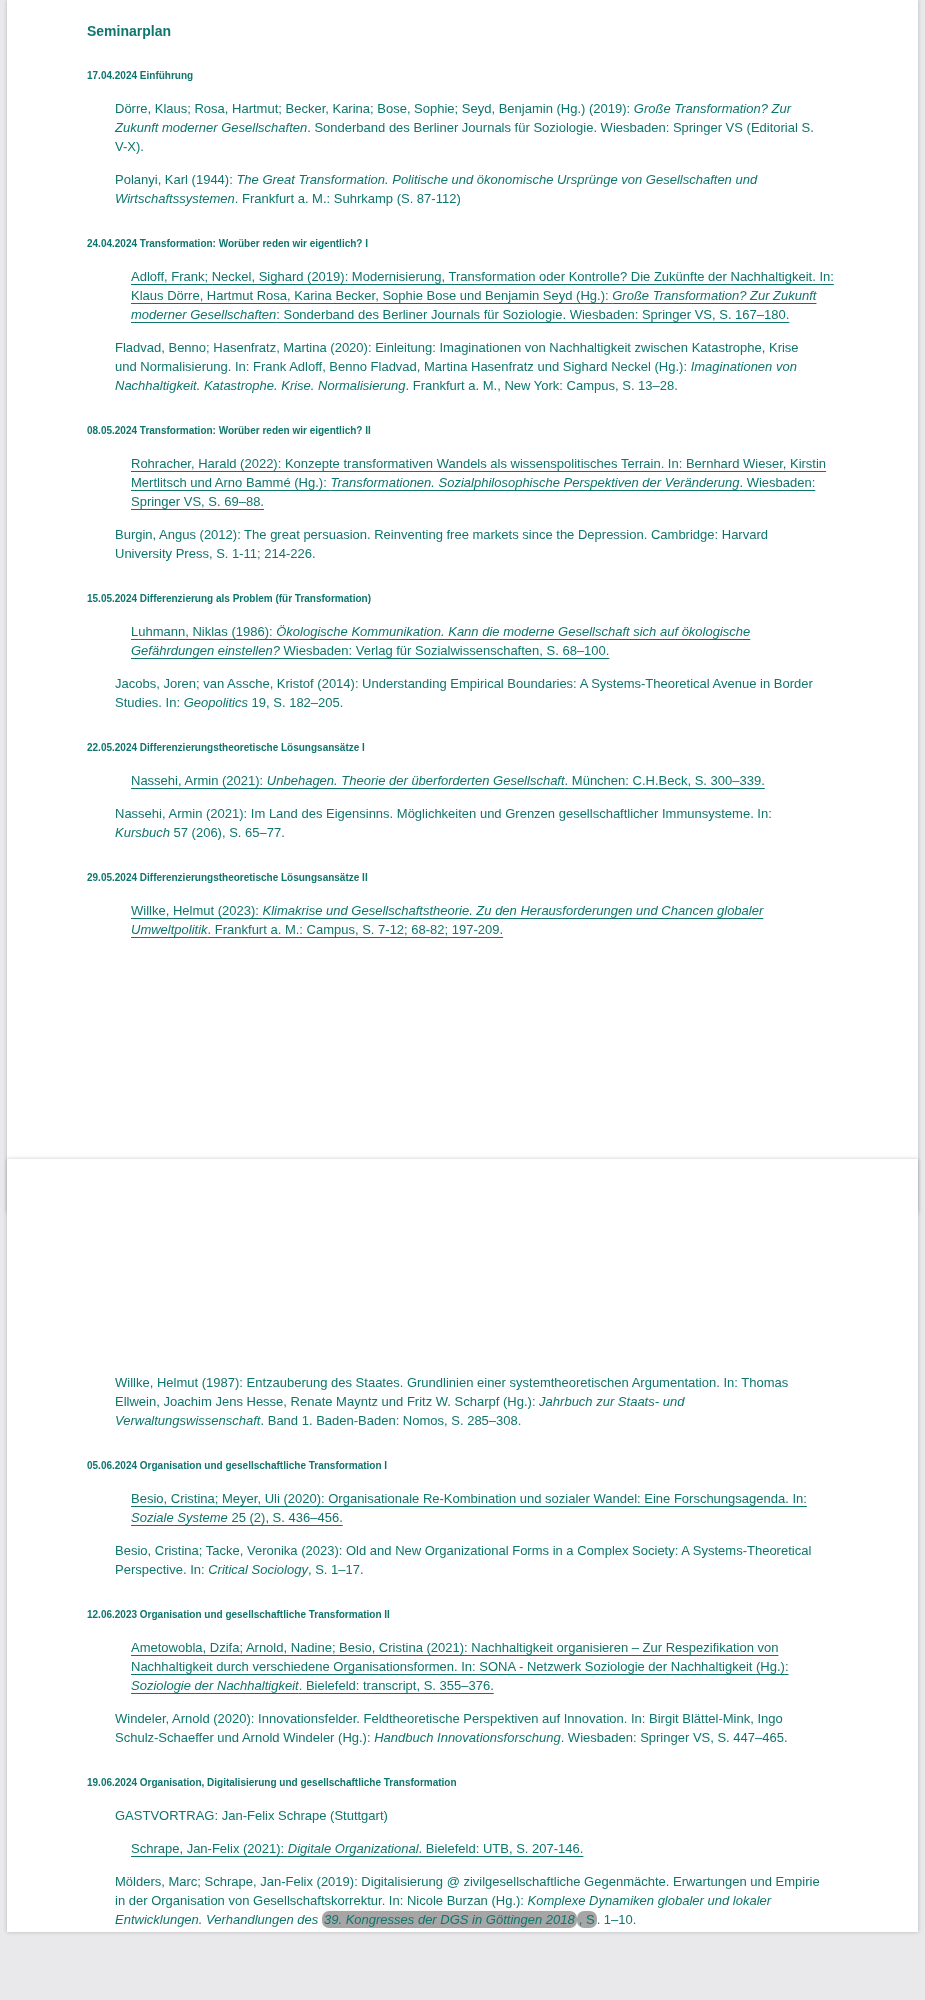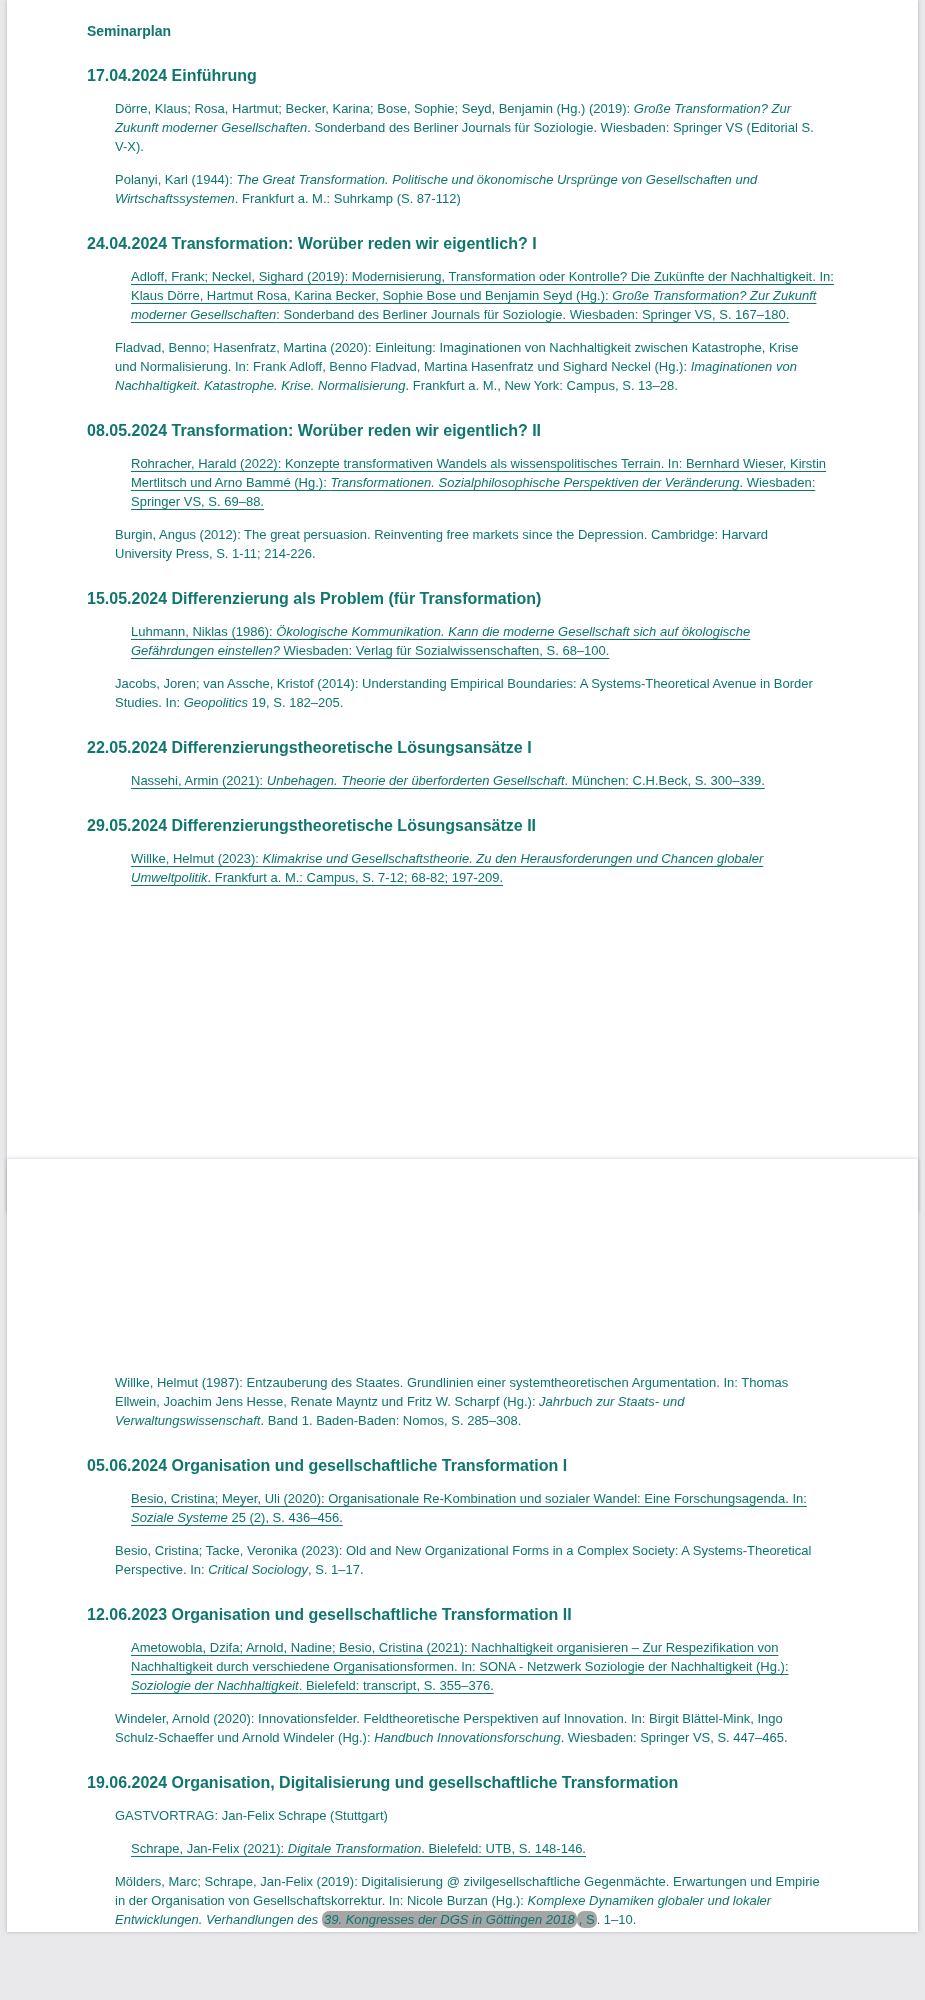--- a/index.html
+++ b/index.html
@@ -20,21 +20,21 @@
     overflow: hidden;
     color: #0f766e;
   }
   .page-1 { top: 0; height: 1213px; padding: 22px 70px 0 80px; }
   .page-2 { top: 1159px; height: 773px; padding: 200px 70px 0 80px; }
   .doc-title {
     font-size: 14px; line-height: 18px; font-weight: bold;
     margin: 0;
   }
   .session-heading {
-    font-size: 16px; line-height: 18px; font-weight: bold;
+    font-size: 10px; line-height: 18px; font-weight: bold;
     margin: 27px 0 0 0;
   }
   .entry {
     font-size: 13px; line-height: 19px; font-weight: normal;
     margin: 14px 0 0 28px;
     max-width: 706px;
   }
   .entry.underlined {
     text-decoration: underline;
     text-decoration-thickness: 0.9px;
@@ -63,29 +63,30 @@
       <p class="entry underlined"><span>Adloff, Frank; Neckel, Sighard (2019): Modernisierung, Transformation oder Kontrolle? Die Zukünfte der Nachhaltigkeit. In: Klaus Dörre, Hartmut Rosa, Karina Becker, Sophie Bose und Benjamin Seyd (Hg.): </span><span class="it">Große Transformation? Zur Zukunft moderner Gesellschaften</span><span>: Sonderband des Berliner Journals für Soziologie. Wiesbaden: Springer VS, S. 167–180.</span></p>
       <p class="entry"><span>Fladvad, Benno; Hasenfratz, Martina (2020): Einleitung: Imaginationen von Nachhaltigkeit zwischen Katastrophe, Krise und Normalisierung. In: Frank Adloff, Benno Fladvad, Martina Hasenfratz und Sighard Neckel (Hg.): </span><span class="it">Imaginationen von Nachhaltigkeit. Katastrophe. Krise. Normalisierung</span><span>. Frankfurt a. M., New York: Campus, S. 13–28.</span></p>
       <h2 class="session-heading">08.05.2024 Transformation: Worüber reden wir eigentlich? II</h2>
       <p class="entry underlined"><span>Rohracher, Harald (2022): Konzepte transformativen Wandels als wissenspolitisches Terrain. In: Bernhard Wieser, Kirstin Mertlitsch und Arno Bammé (Hg.): </span><span class="it">Transformationen. Sozialphilosophische Perspektiven der Veränderung</span><span>. Wiesbaden: Springer VS, S. 69–88.</span></p>
       <p class="entry"><span>Burgin, Angus (2012): The great persuasion. Reinventing free markets since the Depression. Cambridge: Harvard University Press, S. 1-11; 214-226.</span></p>
       <h2 class="session-heading">15.05.2024 Differenzierung als Problem (für Transformation)</h2>
       <p class="entry underlined"><span>Luhmann, Niklas (1986): </span><span class="it">Ökologische Kommunikation. Kann die moderne Gesellschaft sich auf ökologische Gefährdungen einstellen?</span><span> Wiesbaden: Verlag für Sozialwissenschaften, S. 68–100.</span></p>
       <p class="entry"><span>Jacobs, Joren; van Assche, Kristof (2014): Understanding Empirical Boundaries: A Systems-Theoretical Avenue in Border Studies. In: </span><span class="it">Geopolitics</span><span> 19, S. 182–205.</span></p>
       <h2 class="session-heading">22.05.2024 Differenzierungstheoretische Lösungsansätze I</h2>
       <p class="entry underlined"><span>Nassehi, Armin (2021): </span><span class="it">Unbehagen. Theorie der überforderten Gesellschaft</span><span>. München: C.H.Beck, S. 300–339.</span></p>
+      <p class="entry"><span>Nassehi, Armin (2021): Im Land des Eigensinns. Möglichkeiten und Grenzen gesellschaftlicher Immunsysteme. In: </span><span class="it">Kursbuch</span><span> 57 (206), S. 65–77.</span></p>
       <h2 class="session-heading">29.05.2024 Differenzierungstheoretische Lösungsansätze II</h2>
       <p class="entry underlined"><span>Willke, Helmut (2023): </span><span class="it">Klimakrise und Gesellschaftstheorie. Zu den Herausforderungen und Chancen globaler Umweltpolitik</span><span>. Frankfurt a. M.: Campus, S. 7-12; 68-82; 197-209.</span></p>
     </div>
   <div class="page page-2" id="page2">
       <p class="entry"><span>Willke, Helmut (1987): Entzauberung des Staates. Grundlinien einer systemtheoretischen Argumentation. In: Thomas Ellwein, Joachim Jens Hesse, Renate Mayntz und Fritz W. Scharpf (Hg.): </span><span class="it">Jahrbuch zur Staats- und Verwaltungswissenschaft</span><span>. Band 1. Baden-Baden: Nomos, S. 285–308.</span></p>
       <h2 class="session-heading">05.06.2024 Organisation und gesellschaftliche Transformation I</h2>
       <p class="entry underlined"><span>Besio, Cristina; Meyer, Uli (2020): Organisationale Re-Kombination und sozialer Wandel: Eine Forschungsagenda. In: </span><span class="it">Soziale Systeme</span><span> 25 (2), S. 436–456.</span></p>
       <p class="entry"><span>Besio, Cristina; Tacke, Veronika (2023): Old and New Organizational Forms in a Complex Society: A Systems-Theoretical Perspective. In: </span><span class="it">Critical Sociology</span><span>, S. 1–17.</span></p>
       <h2 class="session-heading">12.06.2023 Organisation und gesellschaftliche Transformation II</h2>
       <p class="entry underlined"><span>Ametowobla, Dzifa; Arnold, Nadine; Besio, Cristina (2021): Nachhaltigkeit organisieren – Zur Respezifikation von Nachhaltigkeit durch verschiedene Organisationsformen. In: SONA - Netzwerk Soziologie der Nachhaltigkeit (Hg.): </span><span class="it">Soziologie der Nachhaltigkeit</span><span>. Bielefeld: transcript, S. 355–376.</span></p>
       <p class="entry"><span>Windeler, Arnold (2020): Innovationsfelder. Feldtheoretische Perspektiven auf Innovation. In: Birgit Blättel-Mink, Ingo Schulz-Schaeffer und Arnold Windeler (Hg.): </span><span class="it">Handbuch Innovationsforschung</span><span>. Wiesbaden: Springer VS, S. 447–465.</span></p>
       <h2 class="session-heading">19.06.2024 Organisation, Digitalisierung und gesellschaftliche Transformation</h2>
       <p class="entry"><span>GASTVORTRAG: Jan-Felix Schrape (Stuttgart)</span></p>
-      <p class="entry underlined"><span>Schrape, Jan-Felix (2021): </span><span class="it">Digitale Transformation</span><span>. Bielefeld: UTB, S. 148-146.</span></p>
+      <p class="entry underlined"><span>Schrape, Jan-Felix (2021): </span><span class="it">Digitale Organizational</span><span>. Bielefeld: UTB, S. 207-146.</span></p>
       <p class="entry"><span>Mölders, Marc; Schrape, Jan-Felix (2019): Digitalisierung @ zivilgesellschaftliche Gegenmächte. Erwartungen und Empirie in der Organisation von Gesellschaftskorrektur. In: Nicole Burzan (Hg.): </span><span class="it">Komplexe Dynamiken globaler und lokaler Entwicklungen. Verhandlungen des </span><span class="it hl">39. Kongresses der DGS in Göttingen 2018</span><span class="hl">, S</span><span>. 1–10.</span></p>
     </div>
 </div>
 
 </body></html>

